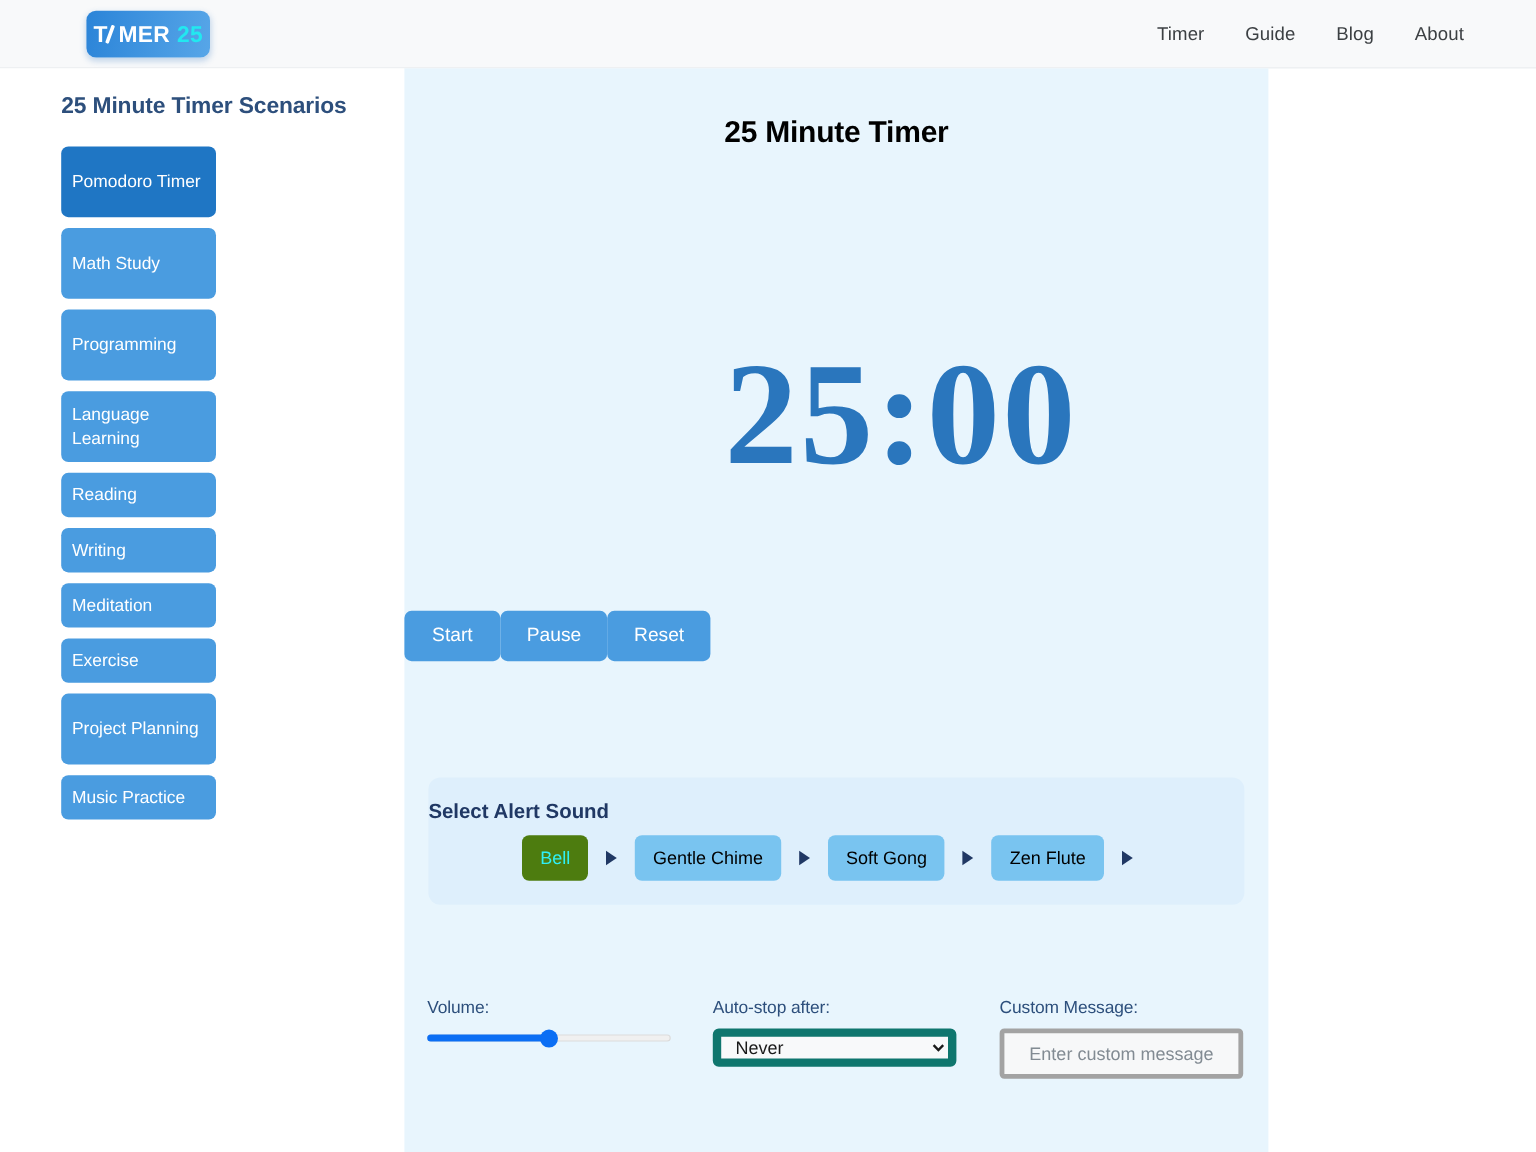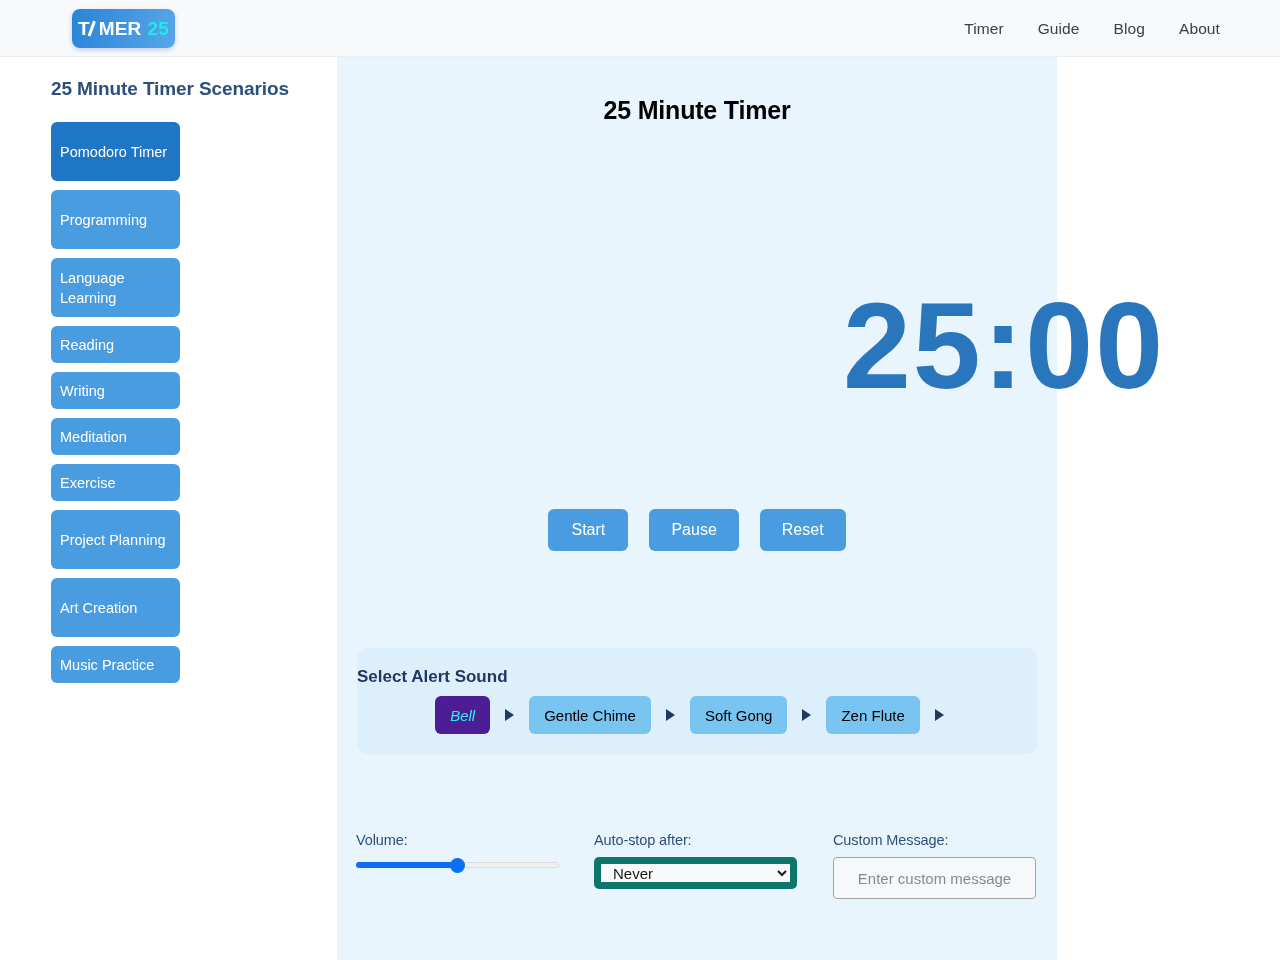--- a/index.html
+++ b/index.html
@@ -97,30 +97,30 @@
     background: #e8f5fd;
   }
   .timer-heading {
     position: absolute; left: 0; top: 22px; width: 720px;
     text-align: center;
     font-size: 25px; font-weight: 700; color: #000000;
     letter-spacing: -.2px;
   }
   .timer-display {
     position: absolute; left: 0; top: 228px; width: 828px;
-    text-align: right;
-    font-family: Liberation Sans, sans-serif;
+    text-align: center;
+    font-family: Liberation Serif, serif;
     font-size: 122px; font-weight: 700;
     color: #2a76bd;
     letter-spacing: 2px;
     line-height: 1;
   }
   .controls {
     position: absolute; left: 0; top: 452px; width: 720px;
-    display: flex; justify-content: center; gap: 21px;
+    display: flex; justify-content: flex-start; 
   }
   .ctrl-btn {
     min-width: 80px; height: 42px;
     padding: 0 22px;
     border: none; border-radius: 6px;
     background: #4a9ce0; color: #fff;
     font-size: 16px; cursor: pointer;
     font-family: "Liberation Sans", sans-serif;
   }
 
@@ -142,21 +142,21 @@
     gap: 0;
   }
   .sound-btn {
     height: 38px; padding: 0 15px;
     border: none; border-radius: 6px;
     background: #79c4f0; color: #000000;
     font-size: 15px; cursor: pointer;
     font-family: "Liberation Sans", sans-serif;
     white-space: nowrap;
   }
-  .sound-btn.active { background: #4c1d95; color: #2ff0f6; font-style: italic; }
+  .sound-btn.active { background: #4d7c0f; color: #2ff0f6; }
   .play-icon {
     width: 0; height: 0;
     border-left: 9px solid #203864;
     border-top: 6px solid transparent;
     border-bottom: 6px solid transparent;
     margin: 0 15px; cursor: pointer;
   }
 
   
   .settings-row {
@@ -198,21 +198,21 @@
     padding: 0 8px;
     border: 7px solid #0f766e; border-radius: 5px;
     background: #f8f9fa; color: #1a1a1a;
     font-size: 15px;
     font-family: "Liberation Sans", sans-serif;
     cursor: pointer;
   }
   .message-input {
     width: 203px; height: 42px;
     padding: 0 12px;
-    border: 1px solid #a3a3a3; border-radius: 4px;
+    border: 4px solid #a3a3a3; border-radius: 4px;
     background: #f7f8f9; color: #1a1a1a;
     font-size: 15px; text-align: center;
     font-family: "Liberation Sans", sans-serif;
   }
   .message-input::placeholder { color: #828b93; }
 </style>
 </head>
 <body>
 
 <div class="site-header">
@@ -229,28 +229,28 @@
     <a class="nav-link">Guide</a>
     <a class="nav-link">Blog</a>
     <a class="nav-link">About</a>
   </nav>
 </div>
 
 <aside class="sidebar">
   <div class="sidebar-title">25 Minute Timer Scenarios</div>
   <div class="scenario-grid">
     <button class="scenario-btn two-line active">Pomodoro Timer</button>
+    <button class="scenario-btn two-line">Math Study</button>
     <button class="scenario-btn two-line">Programming</button>
     <button class="scenario-btn two-line">Language Learning</button>
     <button class="scenario-btn">Reading</button>
     <button class="scenario-btn">Writing</button>
     <button class="scenario-btn">Meditation</button>
     <button class="scenario-btn">Exercise</button>
     <button class="scenario-btn two-line">Project Planning</button>
-    <button class="scenario-btn two-line">Art Creation</button>
     <button class="scenario-btn">Music Practice</button>
   </div>
 </aside>
 
 <main class="main-panel">
 
   <h1 class="timer-heading">25 Minute Timer</h1>
 
   <div class="timer-display">25:00</div>
 

